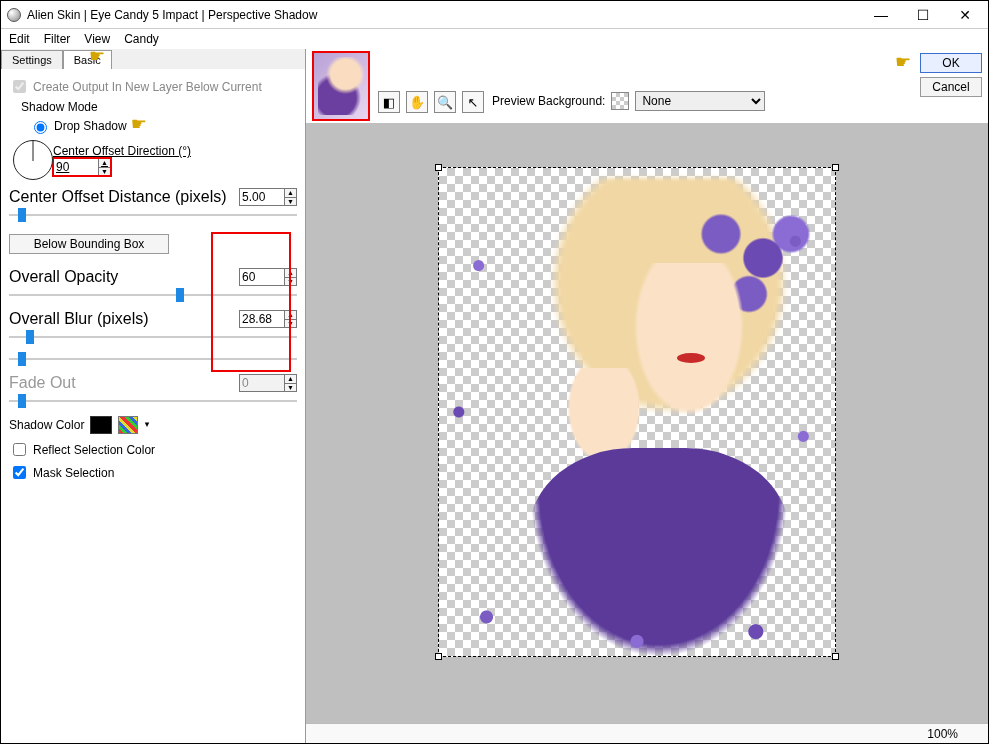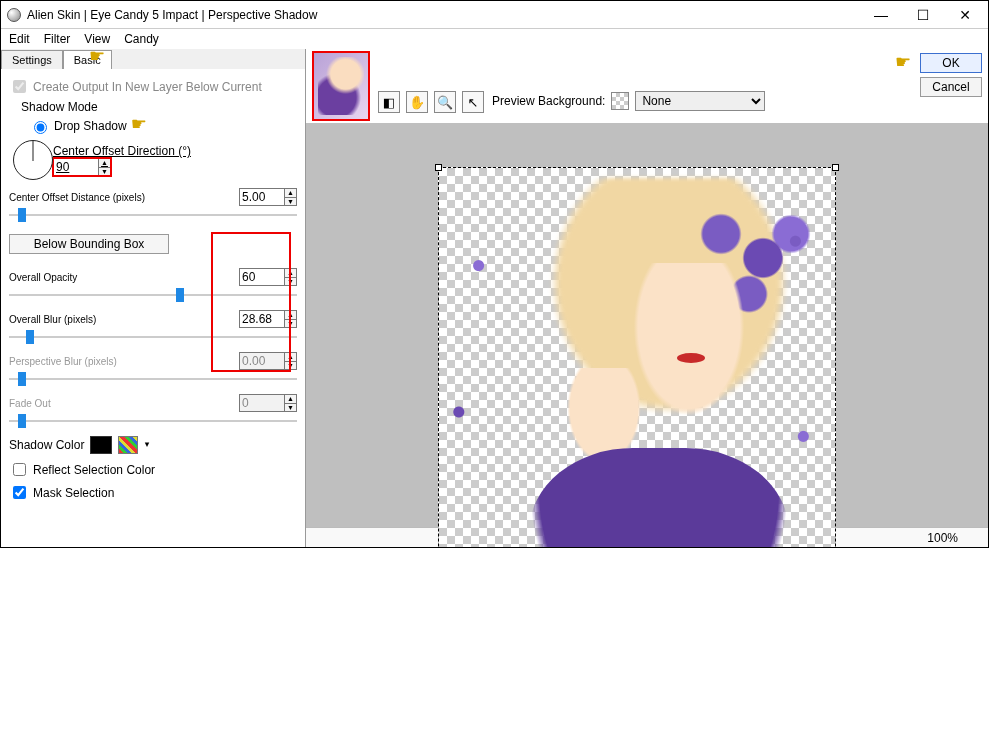--- a/index.html
+++ b/index.html
@@ -1,17 +1,17 @@
 <!DOCTYPE html>
 <html><head>
 <meta charset="utf-8">
 <style>
   * { box-sizing: border-box; font-family: "Segoe UI", Tahoma, sans-serif; font-size: 12px; }
   body { margin: 0; background: #fff; }
-  .window { width: 989px; height: 548px; border: 1px solid #000; position: relative; display: flex; flex-direction: column; background: #fff; }
+  .window { width: 989px; height: 744px; border: 1px solid #000; position: relative; display: flex; flex-direction: column; background: #fff; }
   .titlebar { height: 28px; display: flex; align-items: center; padding: 0 2px 0 6px; border-bottom: 1px solid #ccc; }
   .titlebar .icon { width: 14px; height: 14px; border: 1px solid #555; border-radius: 50%; margin-right: 6px; background: radial-gradient(circle at 30% 30%, #fff, #888); }
   .titlebar .title { flex: 1; font-size: 12px; }
   .winbtns { display: flex; }
   .winbtn { width: 42px; height: 26px; display: flex; align-items: center; justify-content: center; font-size: 14px; }
   .menu { height: 20px; display: flex; align-items: center; gap: 14px; padding: 0 8px; position: relative; }
   .menu span { cursor: default; }
   .hand { display: inline-block; width: 22px; height: 14px; position: relative; }
   .hand::before { content: "☛"; position: absolute; font-size: 18px; line-height: 14px; color: #d4a500; left: 0; top: -2px; }
   .content { flex: 1; display: flex; overflow: hidden; }
@@ -19,21 +19,21 @@
   .tabs { height: 20px; display: flex; align-items: flex-end; background: #f0f0f0; }
   .tab { padding: 3px 10px; border: 1px solid #999; border-bottom: none; background: #f0f0f0; font-size: 11px; cursor: default; }
   .tab.active { background: #fff; margin-top: 18px; }
   .panel { flex: 1; padding: 4px 8px 14px 8px; background: #fff; overflow: auto; font-size: 12px; }
   .chk { display: flex; align-items: center; gap: 4px; margin: 4px 0; }
   .chk input { width: 13px; height: 13px; }
   .chk.disabled { color: #888; }
   .group-label { margin: 2px 0 4px 12px; }
   .radio-row { display: flex; align-items: center; gap: 4px; margin: 2px 0 2px 20px; }
   .row { display: flex; align-items: center; margin: 6px 0 2px 0; }
-  .label { flex: 1; font-size: 10px; }
+  .label { flex: 1; font-size: 16px; }
   .label.disabled { color: #999; }
   .numbox { display: flex; align-items: stretch; border: 1px solid #777; width: 58px; height: 18px; }
   .numbox input { width: 44px; border: none; outline: none; padding: 0 2px; font-size: 12px; text-align: left; }
   .numbox.disabled input { background: #f2f2f2; color: #888; }
   .spinners { width: 12px; display: flex; flex-direction: column; }
   .sp { flex: 1; border-left: 1px solid #777; display: flex; align-items: center; justify-content: center; font-size: 7px; line-height: 1; cursor: pointer; background: #f4f4f4; }
   .sp + .sp { border-top: 1px solid #777; }
   .slider { width: 100%; height: 14px; position: relative; margin: 2px 0 8px 0; }
   .slider .track { position: absolute; top: 6px; left: 0; right: 0; height: 2px; background: #ccc; }
   .slider .thumb { position: absolute; top: 0; width: 8px; height: 14px; background: #1e88e5; }
@@ -175,30 +175,20 @@
                 <div class="sp">▲</div>
                 <div class="sp">▼</div>
               </div>
           </div>
         </div>
         <div class="slider">
             <div class="track"></div>
             <div class="thumb" style="left:6%;"></div>
           </div>
 
-        <div class="row">
-          <div class="label disabled">Perspective Blur (pixels)</div>
-          <div class="numbox disabled">
-            <input disabled="" value="0.00" style="">
-            <div class="spinners">
-                <div class="sp">▲</div>
-                <div class="sp">▼</div>
-              </div>
-          </div>
-        </div>
         <div class="slider">
             <div class="track"></div>
             <div class="thumb" style="left:3%;"></div>
           </div>
 
         <div class="row">
           <div class="label disabled">Fade Out</div>
           <div class="numbox disabled">
             <input disabled="" value="0" style="">
             <div class="spinners">

